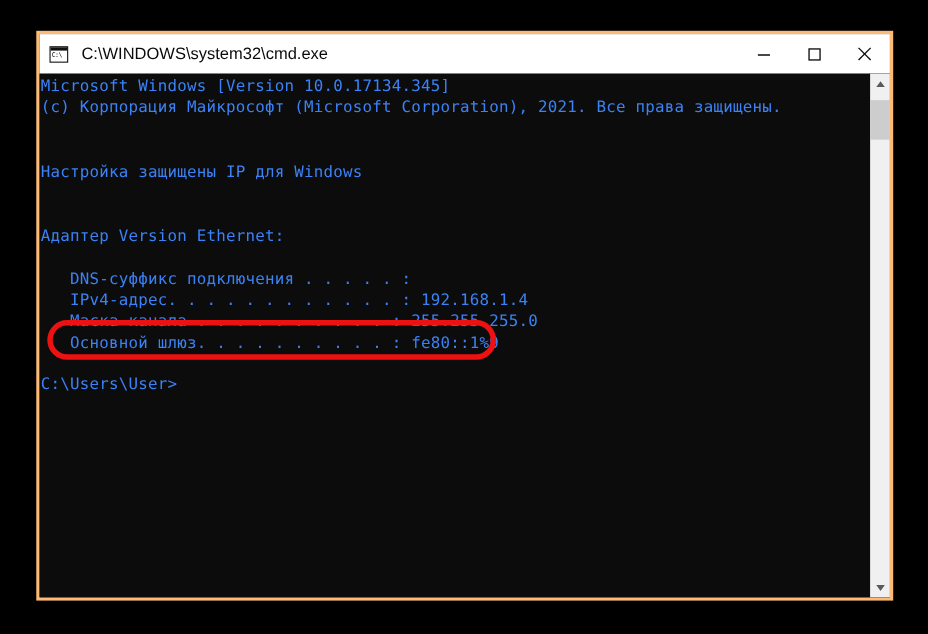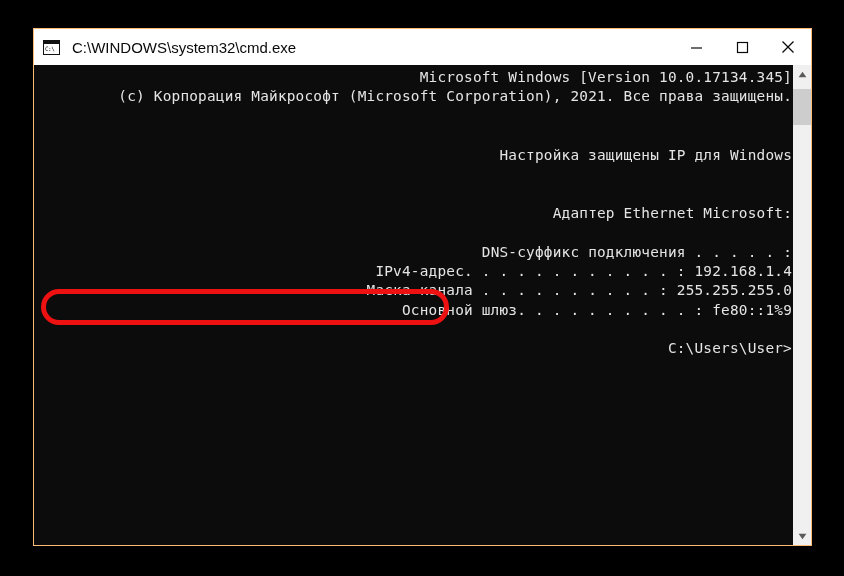--- a/index.html
+++ b/index.html
@@ -21,26 +21,25 @@
     background: #000000;
   }
 
   
   #cmd-window {
     position: absolute;
     left: 33px;
     top: 28px;
     width: 779px;
     height: 518px;
-    border: 1px solid #fdba74;
+    border: 3px solid #fdba74;
     box-sizing: border-box;
     background: #0c0c0c;
     display: flex;
     flex-direction: column;
-    text-align: right;
   }
 
   
   #title-bar {
     height: 36px;
     background: #ffffff;
     display: flex;
     align-items: center;
     flex: 0 0 auto;
     position: relative;
@@ -109,25 +108,24 @@
   #console-text {
     flex: 1 1 auto;
     position: relative;
     padding: 3px 0 0 1px;
     overflow: hidden;
   }
   .line {
     font-family: "DejaVu Sans Mono", monospace;
     font-size: 14.4px;
     line-height: 19.4px;
-    color: #e5e5e5;
+    color: #3b82f6;
     white-space: pre;
     height: 19.4px;
     letter-spacing: 0.2px;
-    padding-left: 20px;
   }
 
   
   #scrollbar {
     width: 19px;
     flex: 0 0 auto;
     background: #f0f0f0;
     display: flex;
     flex-direction: column;
     border-left: 1px solid #0c0c0c;
@@ -198,21 +196,21 @@
     <div id="console-area">
 
       <div id="console-text">
         <div class="line">Microsoft Windows [Version 10.0.17134.345]</div>
         <div class="line">(c) Корпорация Майкрософт (Microsoft Corporation), 2021. Все права защищены.</div>
         <div class="line"></div>
         <div class="line"></div>
         <div class="line">Настройка защищены IP для Windows</div>
         <div class="line"></div>
         <div class="line"></div>
-        <div class="line">Адаптер Ethernet Microsoft:</div>
+        <div class="line">Адаптер Version Ethernet:</div>
         <div class="line"></div>
         <div class="line">   DNS-суффикс подключения . . . . . :</div>
         <div class="line">   IPv4-адрес. . . . . . . . . . . . : 192.168.1.4</div>
         <div class="line">   Маска канала . . . . . . . . . . : 255.255.255.0</div>
         <div class="line">   Основной шлюз. . . . . . . . . . : fe80::1%9</div>
         <div class="line"></div>
         <div class="line">C:\Users\User&gt;</div>
 
         <div id="highlight-oval"></div>
       </div>

